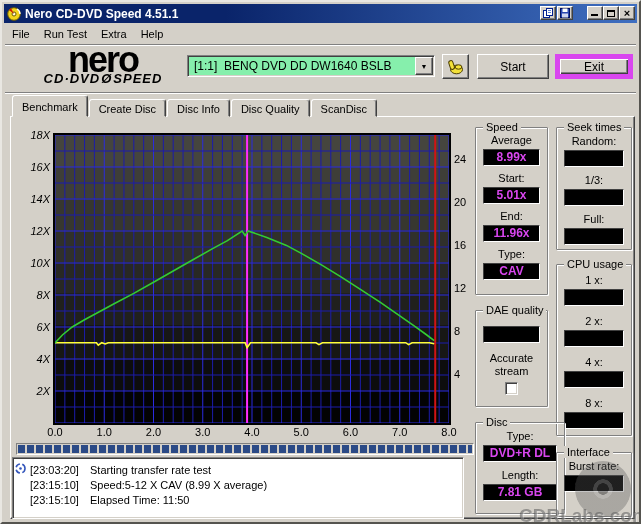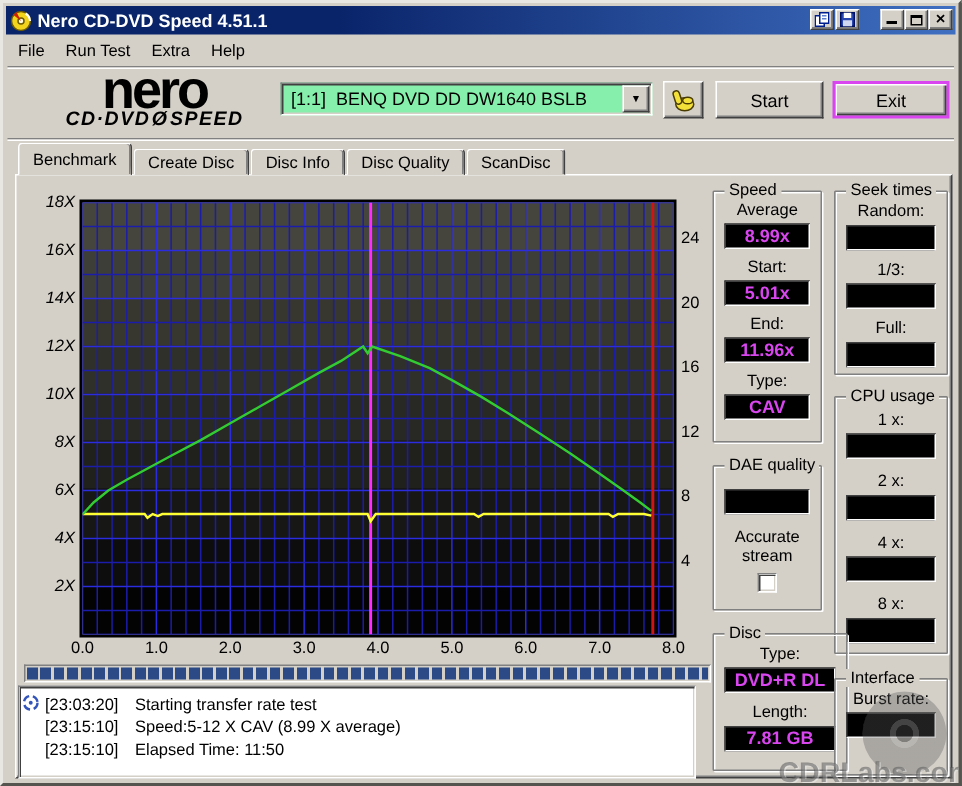--- a/index.html
+++ b/index.html
@@ -36,21 +36,21 @@
     display:flex;align-items:center;}
   .combo-text{flex:1;padding-left:6px;font-size:12px;white-space:pre;}
   .combo-btn{width:18px;height:18px;margin-right:1px;background:#d4d0c8;
     border:1px solid;border-color:#fff #404040 #404040 #fff;box-shadow:inset -1px -1px 0 #808080;
     display:flex;align-items:center;justify-content:center;font-size:7px;}
   .btn{position:absolute;background:#d4d0c8;border:1px solid;border-color:#fff #404040 #404040 #fff;
     box-shadow:inset -1px -1px 0 #808080;font-size:12px;text-align:center;
     display:flex;align-items:center;justify-content:center;font-family:"Liberation Sans",sans-serif;}
   .btn-hand{left:440px;top:52px;width:27px;height:25px;}
   .btn-start{left:475px;top:52px;width:72px;height:25px;}
-  .btn-exit{left:553px;top:52px;width:78px;height:25px;border:2px solid #d946ef;
+  .btn-exit{left:553px;top:52px;width:78px;height:25px;border:5px solid #d946ef;
     box-shadow:inset 1px 1px 0 #fff, inset -1px -1px 0 #404040, inset -2px -2px 0 #808080;}
   
   .tabbar{position:absolute;left:10px;top:97px;height:18px;display:flex;align-items:flex-end;}
   .tab{height:18px;padding:3px 9px 0 9px;background:#d4d0c8;margin-right:1px;
     border:1px solid;border-color:#fff #404040 transparent #fff;
     border-radius:3px 3px 0 0;box-shadow:inset -1px 0 0 #808080;}
   .tab.active{height:22px;margin-top:-4px;padding-top:5px;z-index:5;position:relative;}
   .tabpage{position:absolute;left:8px;top:114px;width:625px;height:403px;
     border:1px solid;border-color:#fff #404040 #404040 #fff;box-shadow:inset -1px -1px 0 #808080;}
   

